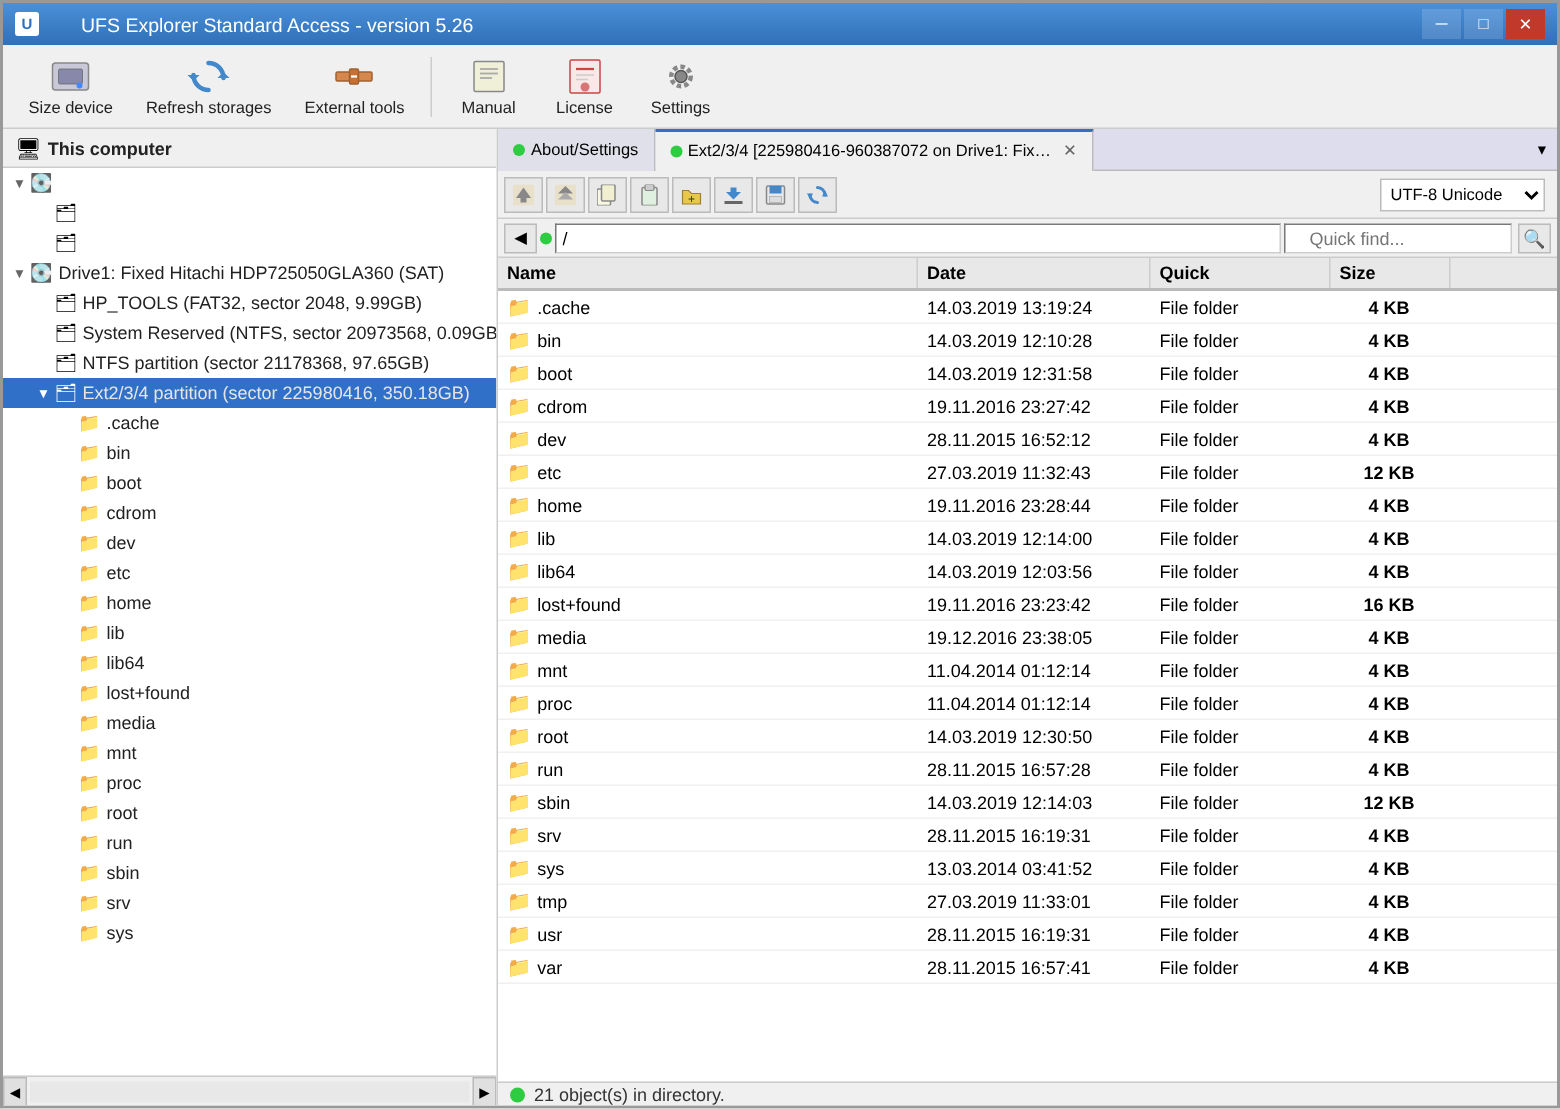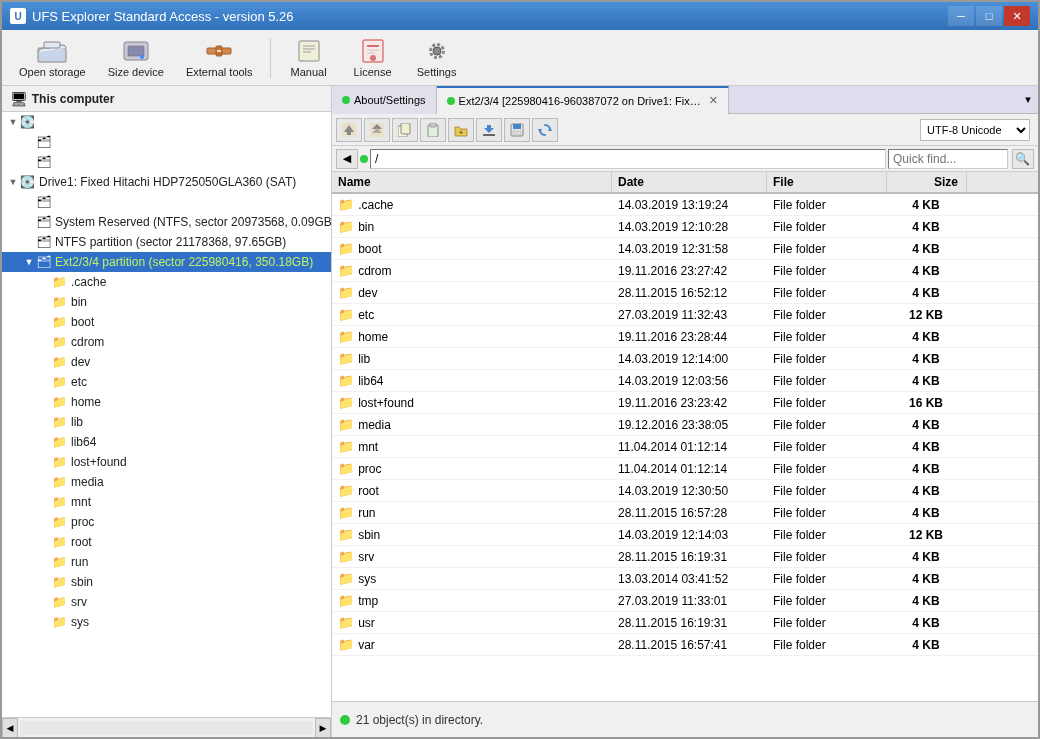--- a/index.html
+++ b/index.html
@@ -40,20 +40,21 @@
       background: #fff;
       border-radius: 2px;
       display: flex; align-items: center; justify-content: center;
       font-size: 10px;
       color: #3070b8;
       font-weight: bold;
     }
     .title-text {
       font-size: 13px;
       font-weight: 400;
+      margin-left: 22px;
     }
     .window-controls {
       display: flex;
       gap: 2px;
     }
     .win-btn {
       width: 26px;
       height: 20px;
       border: none;
       cursor: pointer;
@@ -137,21 +138,21 @@
     }
     .tree-item {
       display: flex;
       align-items: center;
       padding: 2px 4px;
       cursor: pointer;
       white-space: nowrap;
       height: 20px;
     }
     .tree-item.selected { background: #3070c8; color: white; }
-    .tree-item.selected .tree-label { color: #bef264; }
+    .tree-item.selected .tree-label { color: #e5e5e5; }
     .tree-label { font-size: 12px; color: #222; }
     .tree-icon { width: 16px; height: 16px; margin-right: 3px; display:inline-flex; align-items:center; justify-content:center; font-size:12px; flex-shrink:0; }
     .folder-icon { color: #e8b84b; }
     .drive-icon { color: #666; }
     .expand-btn { width: 14px; height: 14px; display:inline-flex; align-items:center; justify-content:center; font-size:9px; color:#666; flex-shrink:0; cursor:pointer; }
 
     .left-scrollbar {
       display: flex;
       height: 20px;
       border-top: 1px solid #ccc;
@@ -274,24 +275,24 @@
       padding: 2px 4px;
       font-size: 12px;
       background: white;
     }
     .search-bar {
       display: flex;
       align-items: center;
       gap: 4px;
     }
     .search-input {
-      width: 120px;
+      width: 152px;
       height: 20px;
       border: 1px inset #ccc;
-      padding: 2px 4px;
+      padding: 2px 16px;
       font-size: 12px;
       background: white;
       color: #aaa;
     }
     .search-btn {
       width: 22px; height: 20px;
       background: #e8e8e8;
       border: 1px solid #bbb;
       display:flex; align-items:center; justify-content:center;
       cursor:pointer; font-size:12px;
@@ -324,21 +325,21 @@
       padding: 3px 6px;
       font-size: 12px;
       font-weight: 600;
       border-right: 1px solid #ccc;
       cursor: pointer;
       user-select: none;
     }
     .col-name { width: 280px; }
     .col-date { width: 155px; }
     .col-type { width: 120px; }
-    .col-size { width: 80px; text-align: right; padding-right: 8px; }
+    .col-size { width: 80px; text-align: left; padding-right: 8px; }
 
     .file-row {
       display: flex;
       align-items: center;
       border-bottom: 1px solid #f0f0f0;
       cursor: pointer;
       height: 22px;
     }
     .file-cell {
       padding: 2px 6px;
@@ -350,21 +351,21 @@
     .file-cell.date { width: 155px; }
     .file-cell.type { width: 120px; }
     .file-cell.size { width: 80px; text-align: center; padding-right: 8px; font-weight: bold; }
 
     .status-bar {
       display: flex;
       align-items: center;
       padding: 2px 8px;
       background: #f0f0f0;
       border-top: 1px solid #ccc;
-      height: 36px;
+      height: 16px;
       flex-shrink: 0;
       gap: 6px;
     }
     .status-dot {
       width: 10px; height: 10px;
       border-radius: 50%;
       background: #2ecc40;
     }
     .status-text { font-size: 12px; color: #333; }
 
@@ -390,36 +391,37 @@
       <button class="win-btn">─</button>
       <button class="win-btn">□</button>
       <button class="win-btn close">✕</button>
     </div>
   </div>
 
   <div class="toolbar">
     <button class="toolbar-btn">
       <div class="toolbar-icon">
         <svg width="32" height="26" viewBox="0 0 32 26">
-          <rect x="2" y="10" width="28" height="14" rx="1" fill="#c8d4e8" stroke="#888" stroke-width="1"></rect>
-          <path d="M2 14 Q4 10 8 10 L14 10 L16 7 L26 7 Q30 7 30 10" fill="#e8eef8" stroke="#888" stroke-width="1"></path>
-          <rect x="8" y="4" width="16" height="6" rx="1" fill="#e0e8f4" stroke="#888" stroke-width="1"></rect>
+          <rect x="4" y="4" width="24" height="18" rx="2" fill="#c8c8d8" stroke="#888" stroke-width="1"></rect>
+          <rect x="8" y="8" width="16" height="10" rx="1" fill="#8888aa" stroke="#666" stroke-width="0.5"></rect>
+          <circle cx="22" cy="19" r="2" fill="#4488ff"></circle>
         </svg>
       </div>
-      <span class="toolbar-label">Open storage</span>
+      <span class="toolbar-label">Size device</span>
     </button>
     <button class="toolbar-btn">
       <div class="toolbar-icon">
         <svg width="32" height="26" viewBox="0 0 32 26">
-          <rect x="4" y="4" width="24" height="18" rx="2" fill="#c8c8d8" stroke="#888" stroke-width="1"></rect>
-          <rect x="8" y="8" width="16" height="10" rx="1" fill="#8888aa" stroke="#666" stroke-width="0.5"></rect>
-          <circle cx="22" cy="19" r="2" fill="#4488ff"></circle>
+          <path d="M16 4 A10 10 0 0 1 26 14" fill="none" stroke="#4488cc" stroke-width="3" stroke-linecap="round"></path>
+          <path d="M16 22 A10 10 0 0 1 6 12" fill="none" stroke="#4488cc" stroke-width="3" stroke-linecap="round"></path>
+          <polygon points="26,10 30,14 22,14" fill="#4488cc"></polygon>
+          <polygon points="6,16 2,12 10,12" fill="#4488cc"></polygon>
         </svg>
       </div>
-      <span class="toolbar-label">Size device</span>
+      <span class="toolbar-label">Refresh storages</span>
     </button>
     <button class="toolbar-btn">
       <div class="toolbar-icon">
         <svg width="32" height="26" viewBox="0 0 32 26">
           <rect x="4" y="10" width="10" height="6" rx="1" fill="#d4884c" stroke="#a06030" stroke-width="1"></rect>
           <rect x="18" y="10" width="10" height="6" rx="1" fill="#d4884c" stroke="#a06030" stroke-width="1"></rect>
           <rect x="13" y="8" width="6" height="10" rx="1" fill="#c87030" stroke="#a06030" stroke-width="1"></rect>
           <line x1="14" y1="13" x2="18" y2="13" stroke="#fff" stroke-width="1.5"></line>
         </svg>
       </div>
@@ -483,20 +485,21 @@
         </div>
 
         <div class="tree-item" style="padding-left:4px;">
           <span class="expand-btn">▼</span>
           <span class="tree-icon drive-icon">💽</span>
           <span class="tree-label">Drive1: Fixed Hitachi HDP725050GLA360 (SAT)</span>
         </div>
         <div class="tree-item" style="padding-left:20px;">
           <span class="expand-btn">&nbsp;</span>
           <span class="tree-icon">🗂</span>
+          <span class="tree-label">HP_TOOLS (FAT32, sector 2048, 9.99GB)</span>
         </div>
         <div class="tree-item" style="padding-left:20px;">
           <span class="expand-btn">&nbsp;</span>
           <span class="tree-icon">🗂</span>
           <span class="tree-label">System Reserved (NTFS, sector 20973568, 0.09GB)</span>
         </div>
         <div class="tree-item" style="padding-left:20px;">
           <span class="expand-btn">&nbsp;</span>
           <span class="tree-icon">🗂</span>
           <span class="tree-label">NTFS partition (sector 21178368, 97.65GB)</span>
@@ -690,21 +693,21 @@
         <div class="search-bar">
           <input class="search-input" type="text" placeholder="Quick find..." style="">
           <button class="search-btn">🔍</button>
         </div>
       </div>
 
       <div class="file-list">
         <div class="file-list-header">
           <div class="col-header col-name">Name</div>
           <div class="col-header col-date">Date</div>
-          <div class="col-header col-type">File</div>
+          <div class="col-header col-type">Quick</div>
           <div class="col-header col-size">Size</div>
         </div>
         <div id="file-rows">
             <div class="file-row">
     <div class="file-cell name">
       <span style="color:#e8b84b;font-size:13px;">📁</span>
       <span>.cache</span>
     </div>
     <div class="file-cell date">14.03.2019 13:19:24</div>
     <div class="file-cell type">File folder</div>

